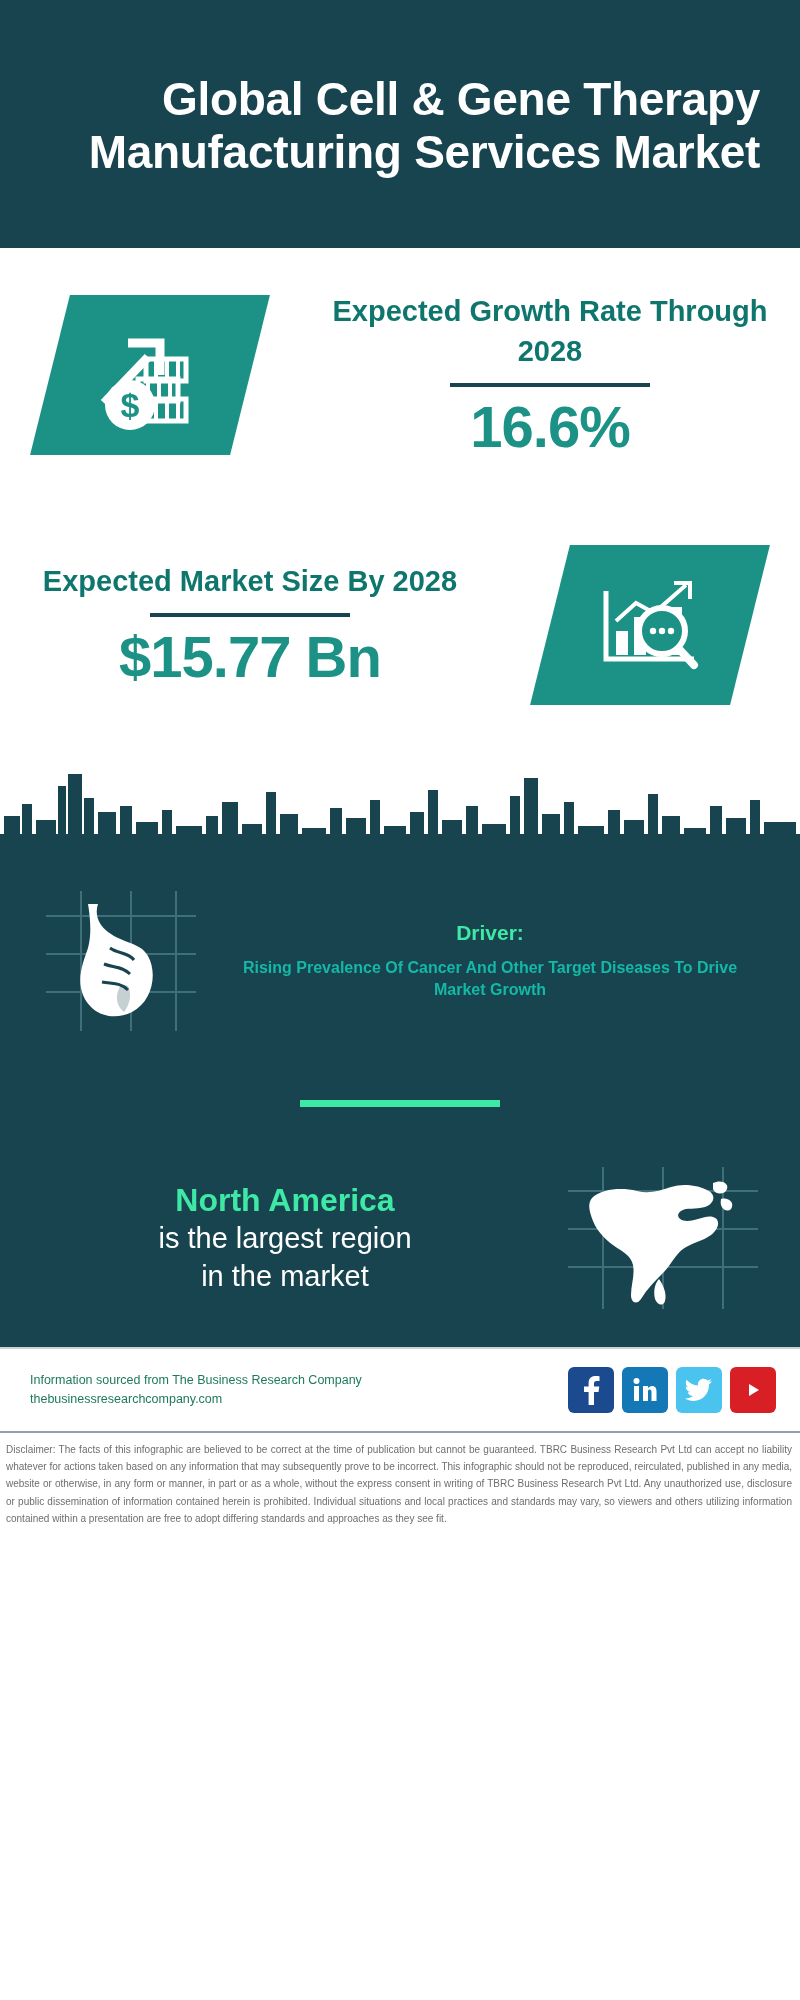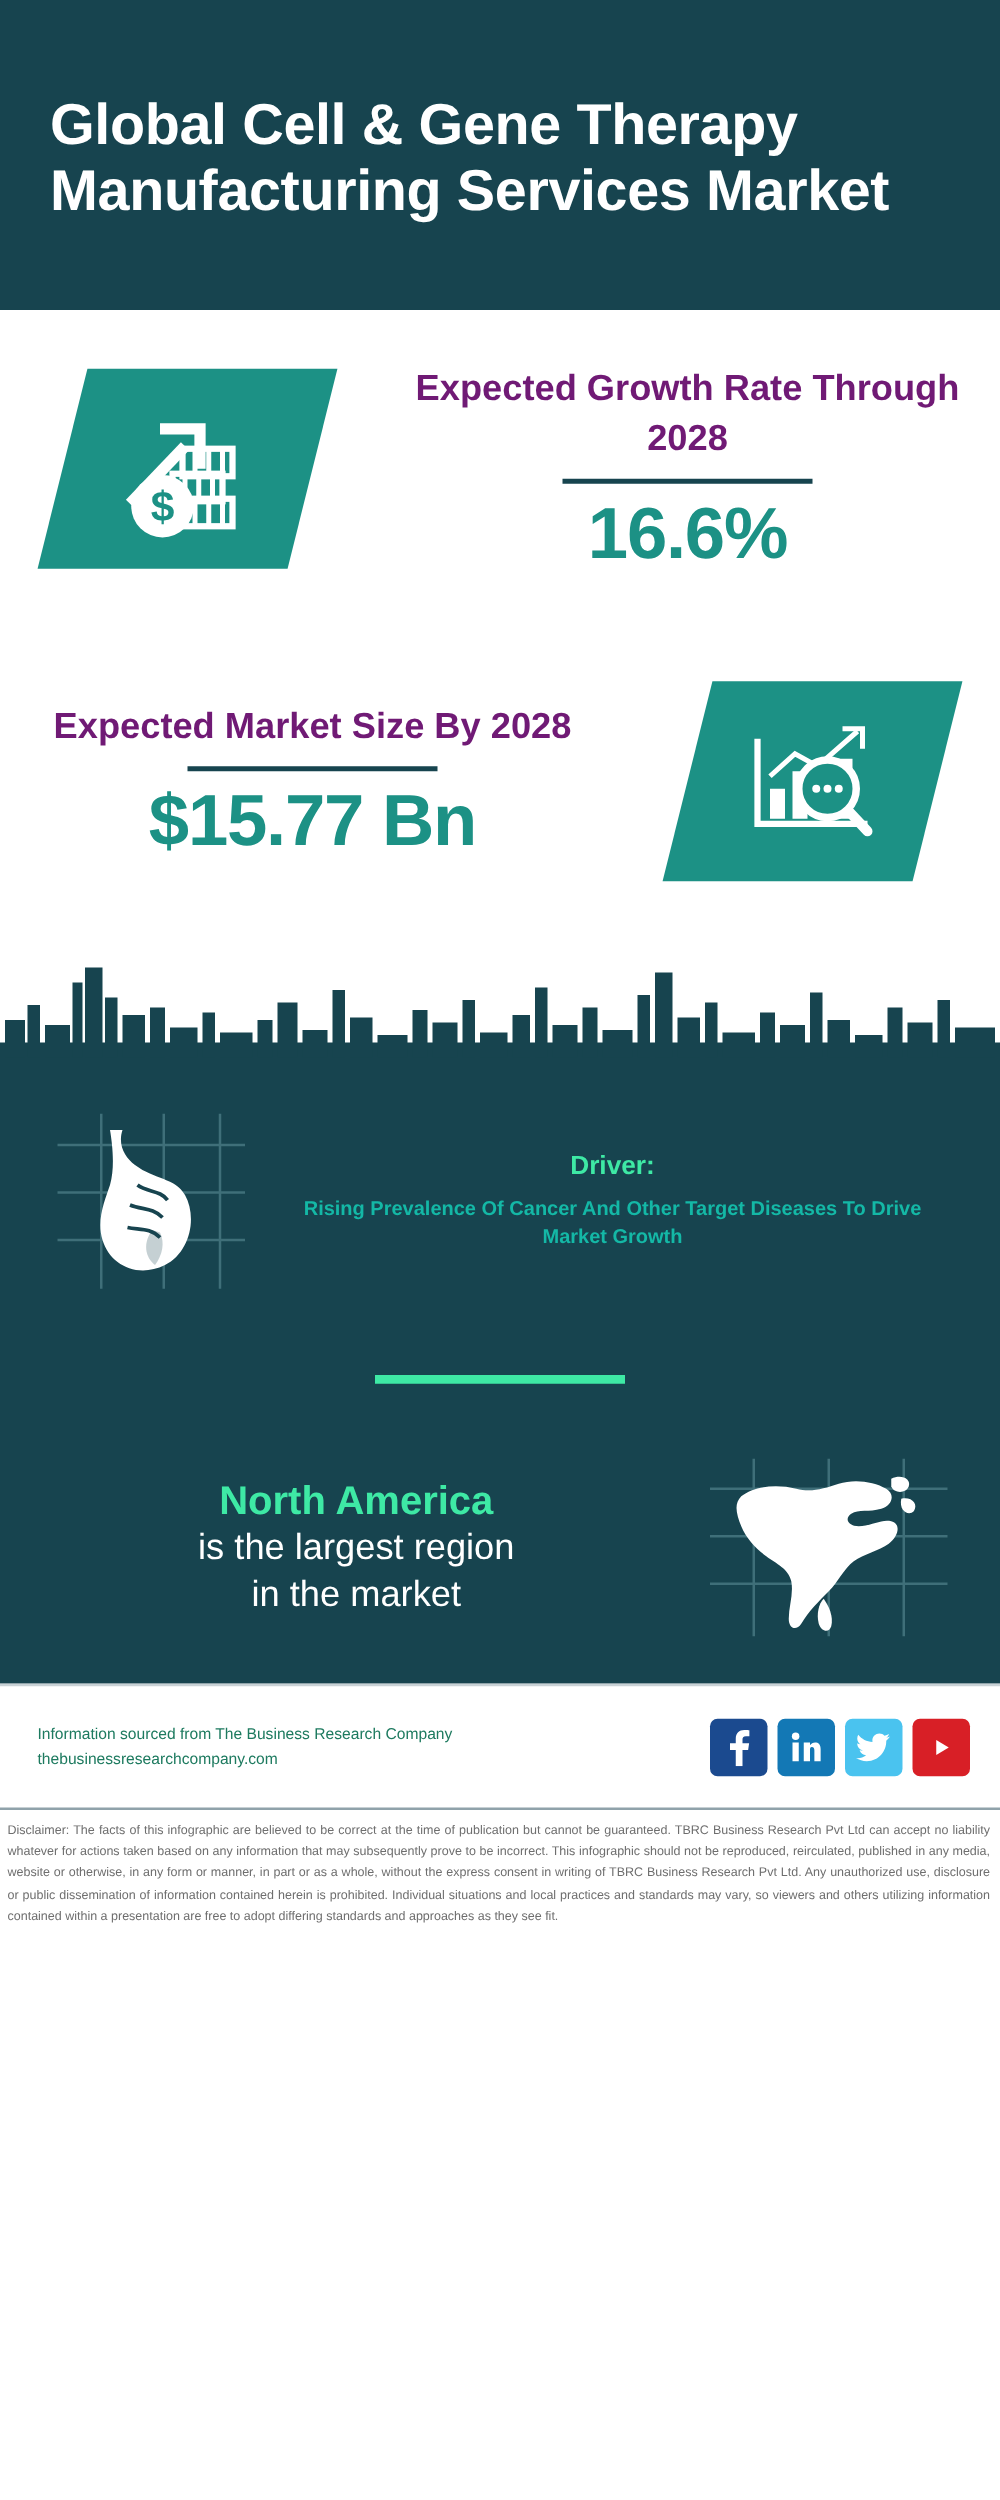--- a/index.html
+++ b/index.html
@@ -19,21 +19,21 @@
     display: flex;
     align-items: center;
     justify-content: center;
     padding: 4px 40px 0 40px;
   }
   .header h1 {
     color: #ffffff;
     font-size: 46px;
     line-height: 1.16;
     font-weight: bold;
-    text-align: left;
+    text-align: right;
     letter-spacing: -0.3px;
   }
 
   
   .white-zone { background:#ffffff; padding-top: 2px; }
 
   .stat-row {
     display: flex;
     align-items: center;
     height: 250px;
@@ -48,21 +48,21 @@
     display:flex; align-items:center; justify-content:center;
     transform: skewX(-14deg);
   }
   .para .glyph { transform: skewX(14deg); display:flex; align-items:center; justify-content:center; }
 
   .para-wrap-left { width: 300px; display:flex; justify-content:center; }
   .para-wrap-right { width: 300px; display:flex; justify-content:center; }
 
   .stat-text { flex: 1; text-align: center; padding: 0 6px; }
   .stat-label {
-    color: #701a75;
+    color: #0f766e;
     font-size: 29px;
     font-weight: bold;
     line-height: 1.35;
   }
   .stat-divider {
     width: 200px;
     height: 4px;
     background: #17444f;
     margin: 12px auto 10px auto;
   }
@@ -118,21 +118,21 @@
     font-size: 29px;
     line-height: 1.3;
   }
 
   
   .source-bar {
     background:#ffffff;
     display:flex;
     align-items:center;
     padding: 14px 24px 14px 30px;
-    height: 99px;
+    height: 84px;
     border-top: 2px solid #c9d2d6;
   }
   .source-text { flex:1; }
   .source-line { color:#1d7a5f; font-size: 12.5px; line-height: 1.55; }
   .socials { display:flex; gap:8px; align-items:center; }
   .soc { width: 46px; height: 46px; border-radius: 6px; display:flex; align-items:center; justify-content:center; }
   .soc.fb { background:#1b4a8f; }
   .soc.li { background:#1378b5; }
   .soc.tw { background:#4ac3ef; }
   .soc.yt { background:#d81f26; }

